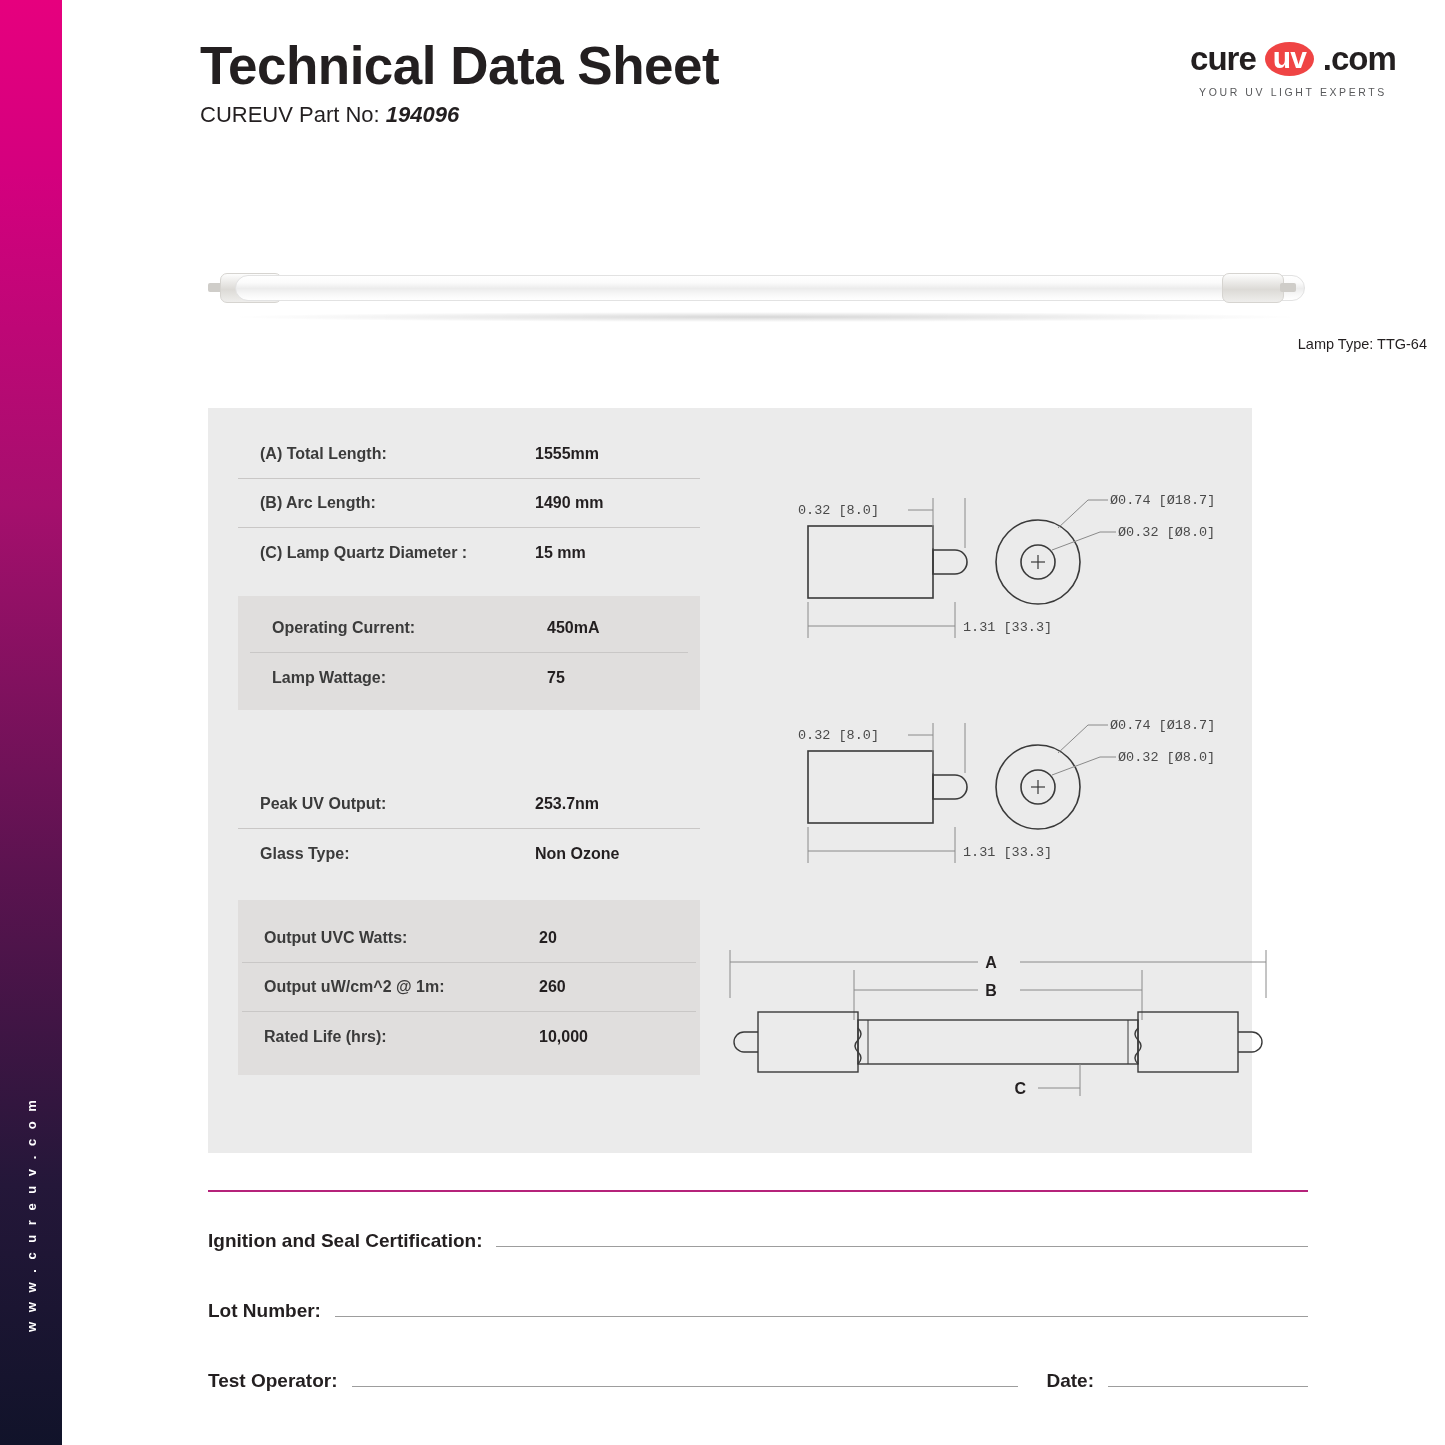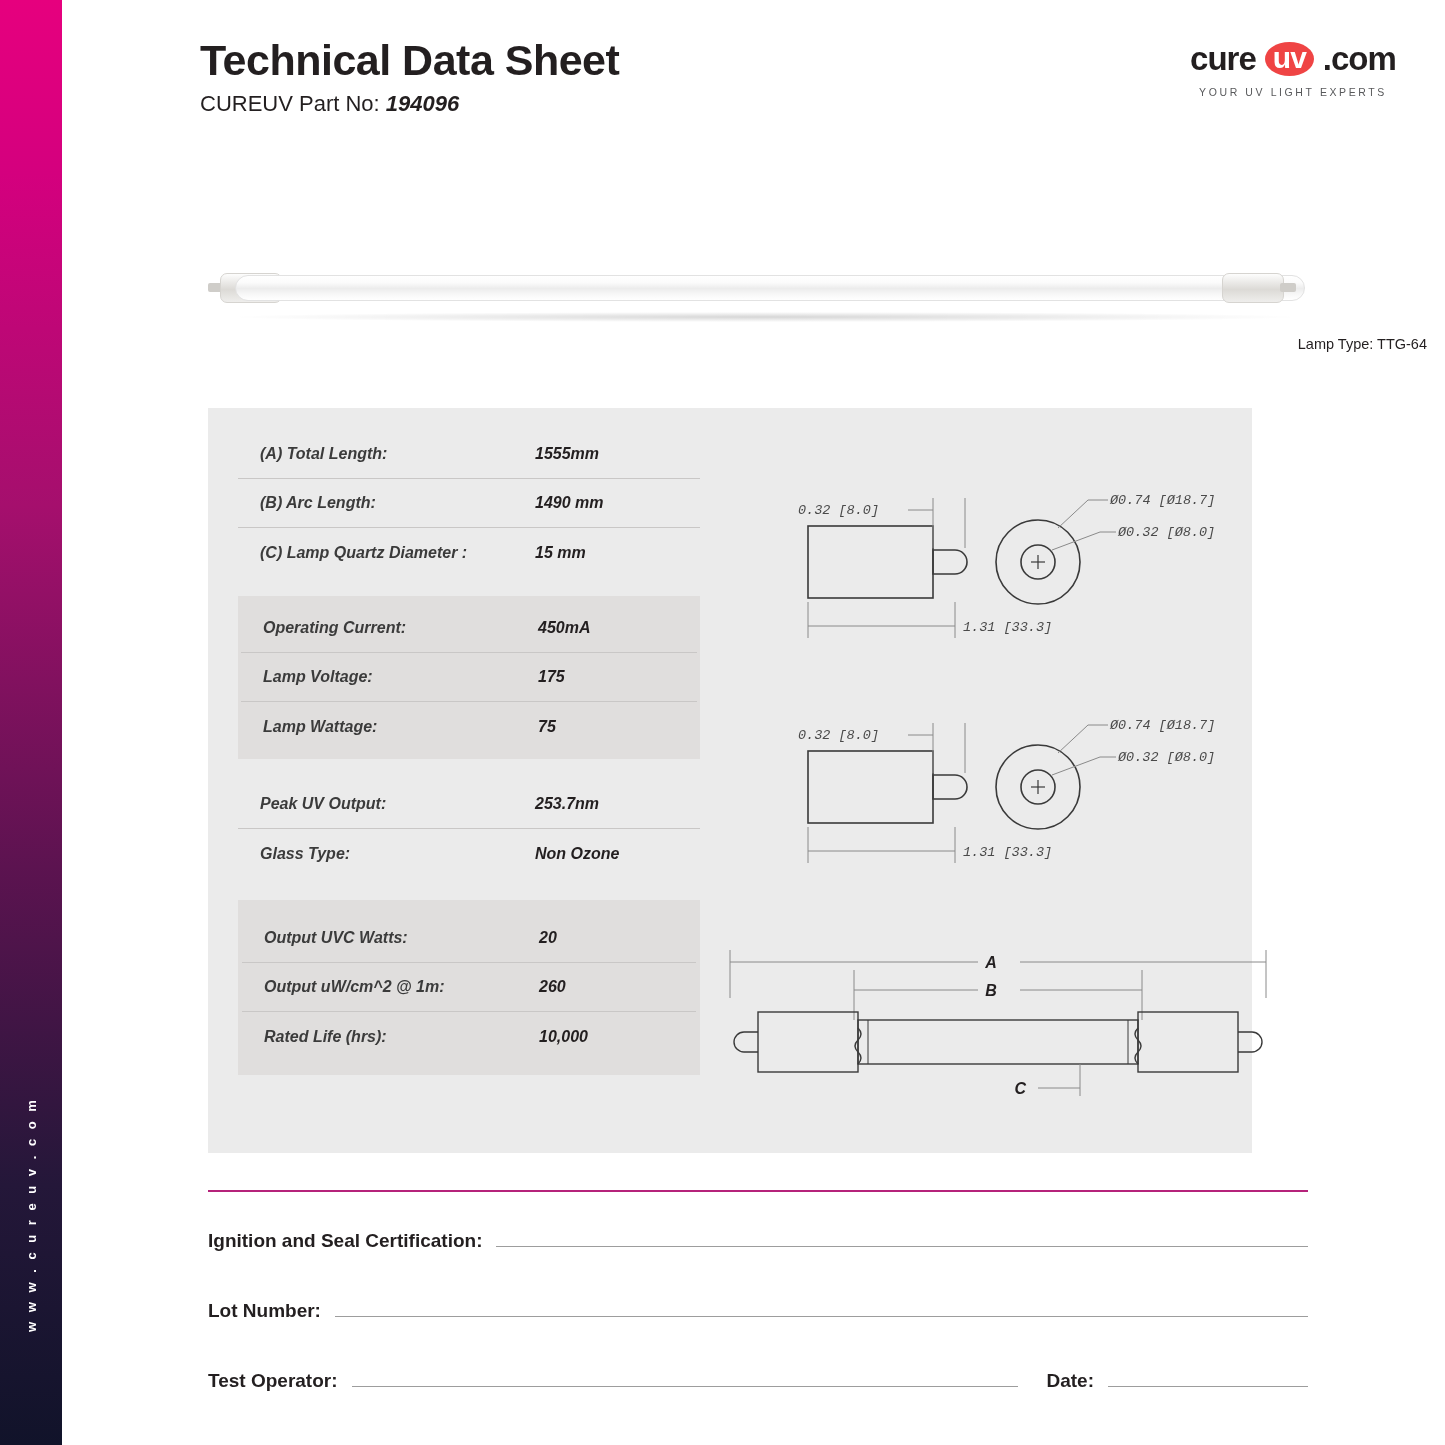--- a/index.html
+++ b/index.html
@@ -30,21 +30,21 @@
     height:340px;
     display:flex; align-items:center; justify-content:center;
     font-weight:bold;
   }
 
   
   .header {
     position:absolute; left:200px; top:38px; width:1180px; height:110px;
   }
   .title {
-    font-size:43px; font-weight:bold; letter-spacing:-0.5px; line-height:1.05;
+    font-size:53px; font-weight:bold; letter-spacing:-0.5px; line-height:1.05;
     color:#231f20;
   }
   .subtitle {
     font-size:22px; margin-top:8px; color:#231f20;
   }
   .subtitle b { font-weight:bold;font-style:italic; }
 
   .logo {
     position:absolute; right:22px; top:40px; text-align:center; width:260px;
   }
@@ -99,38 +99,37 @@
     background:radial-gradient(ellipse at center, rgba(0,0,0,0.16) 0%, rgba(0,0,0,0) 72%);
   }
   .lamp-type {
     position:absolute; right:18px; top:336px; font-size:14.5px; color:#231f20;
   }
 
   
   .panel {
     position:absolute; left:208px; top:408px; width:1044px; height:745px;
     background:#ebebeb;
-    font-style:italic;
   }
 
   
   .spec-block { position:absolute; left:30px; width:462px; }
   .spec-block.shaded { background:#e0dedd; }
   .spec-row {
     height:49px;
     display:flex; align-items:center;
     border-bottom:1px solid #c9c7c6;
     padding:0 22px;
   }
   .spec-row:last-child { border-bottom:none; }
   .spec-label { font-size:16px; font-weight:bold; color:#3b3b3b; flex:0 0 275px; }
   .spec-value { font-size:16px; font-weight:bold; color:#231f20; }
 
   .blk1 { top:22px; }
-  .blk2 { top:188px; padding:8px 3px; }
+  .blk2 { top:188px; padding:8px 12px; }
   .blk3 { top:372px; }
   .blk4 { top:492px; padding:14px 4px; }
 
   
   .drawing { position:absolute; color:#5a5a5a; }
   .dwg-caps1 { left:580px; top:70px; }
   .dwg-caps2 { left:580px; top:295px; }
   .dim-text { font-family:"Liberation Mono", monospace; font-size:13.5px; fill:#4a4a4a; }
   .lbl-text { font-family:"Liberation Sans", sans-serif; font-size:16px; font-weight:bold; fill:#231f20; }
   svg { display:block; }
@@ -198,24 +197,20 @@
     <div class="spec-row">
       <div class="spec-label">(C) Lamp Quartz Diameter :</div>
       <div class="spec-value">15 mm</div>
     </div>
   </div>
 
   <div class="spec-block blk2 shaded">
     <div class="spec-row">
       <div class="spec-label">Operating Current:</div>
       <div class="spec-value">450mA</div>
-    </div>
-    <div class="spec-row">
-      <div class="spec-label">Lamp Voltage:</div>
-      <div class="spec-value">175</div>
     </div>
     <div class="spec-row">
       <div class="spec-label">Lamp Wattage:</div>
       <div class="spec-value">75</div>
     </div>
   </div>
 
   <div class="spec-block blk3">
     <div class="spec-row">
       <div class="spec-label">Peak UV Output:</div>

